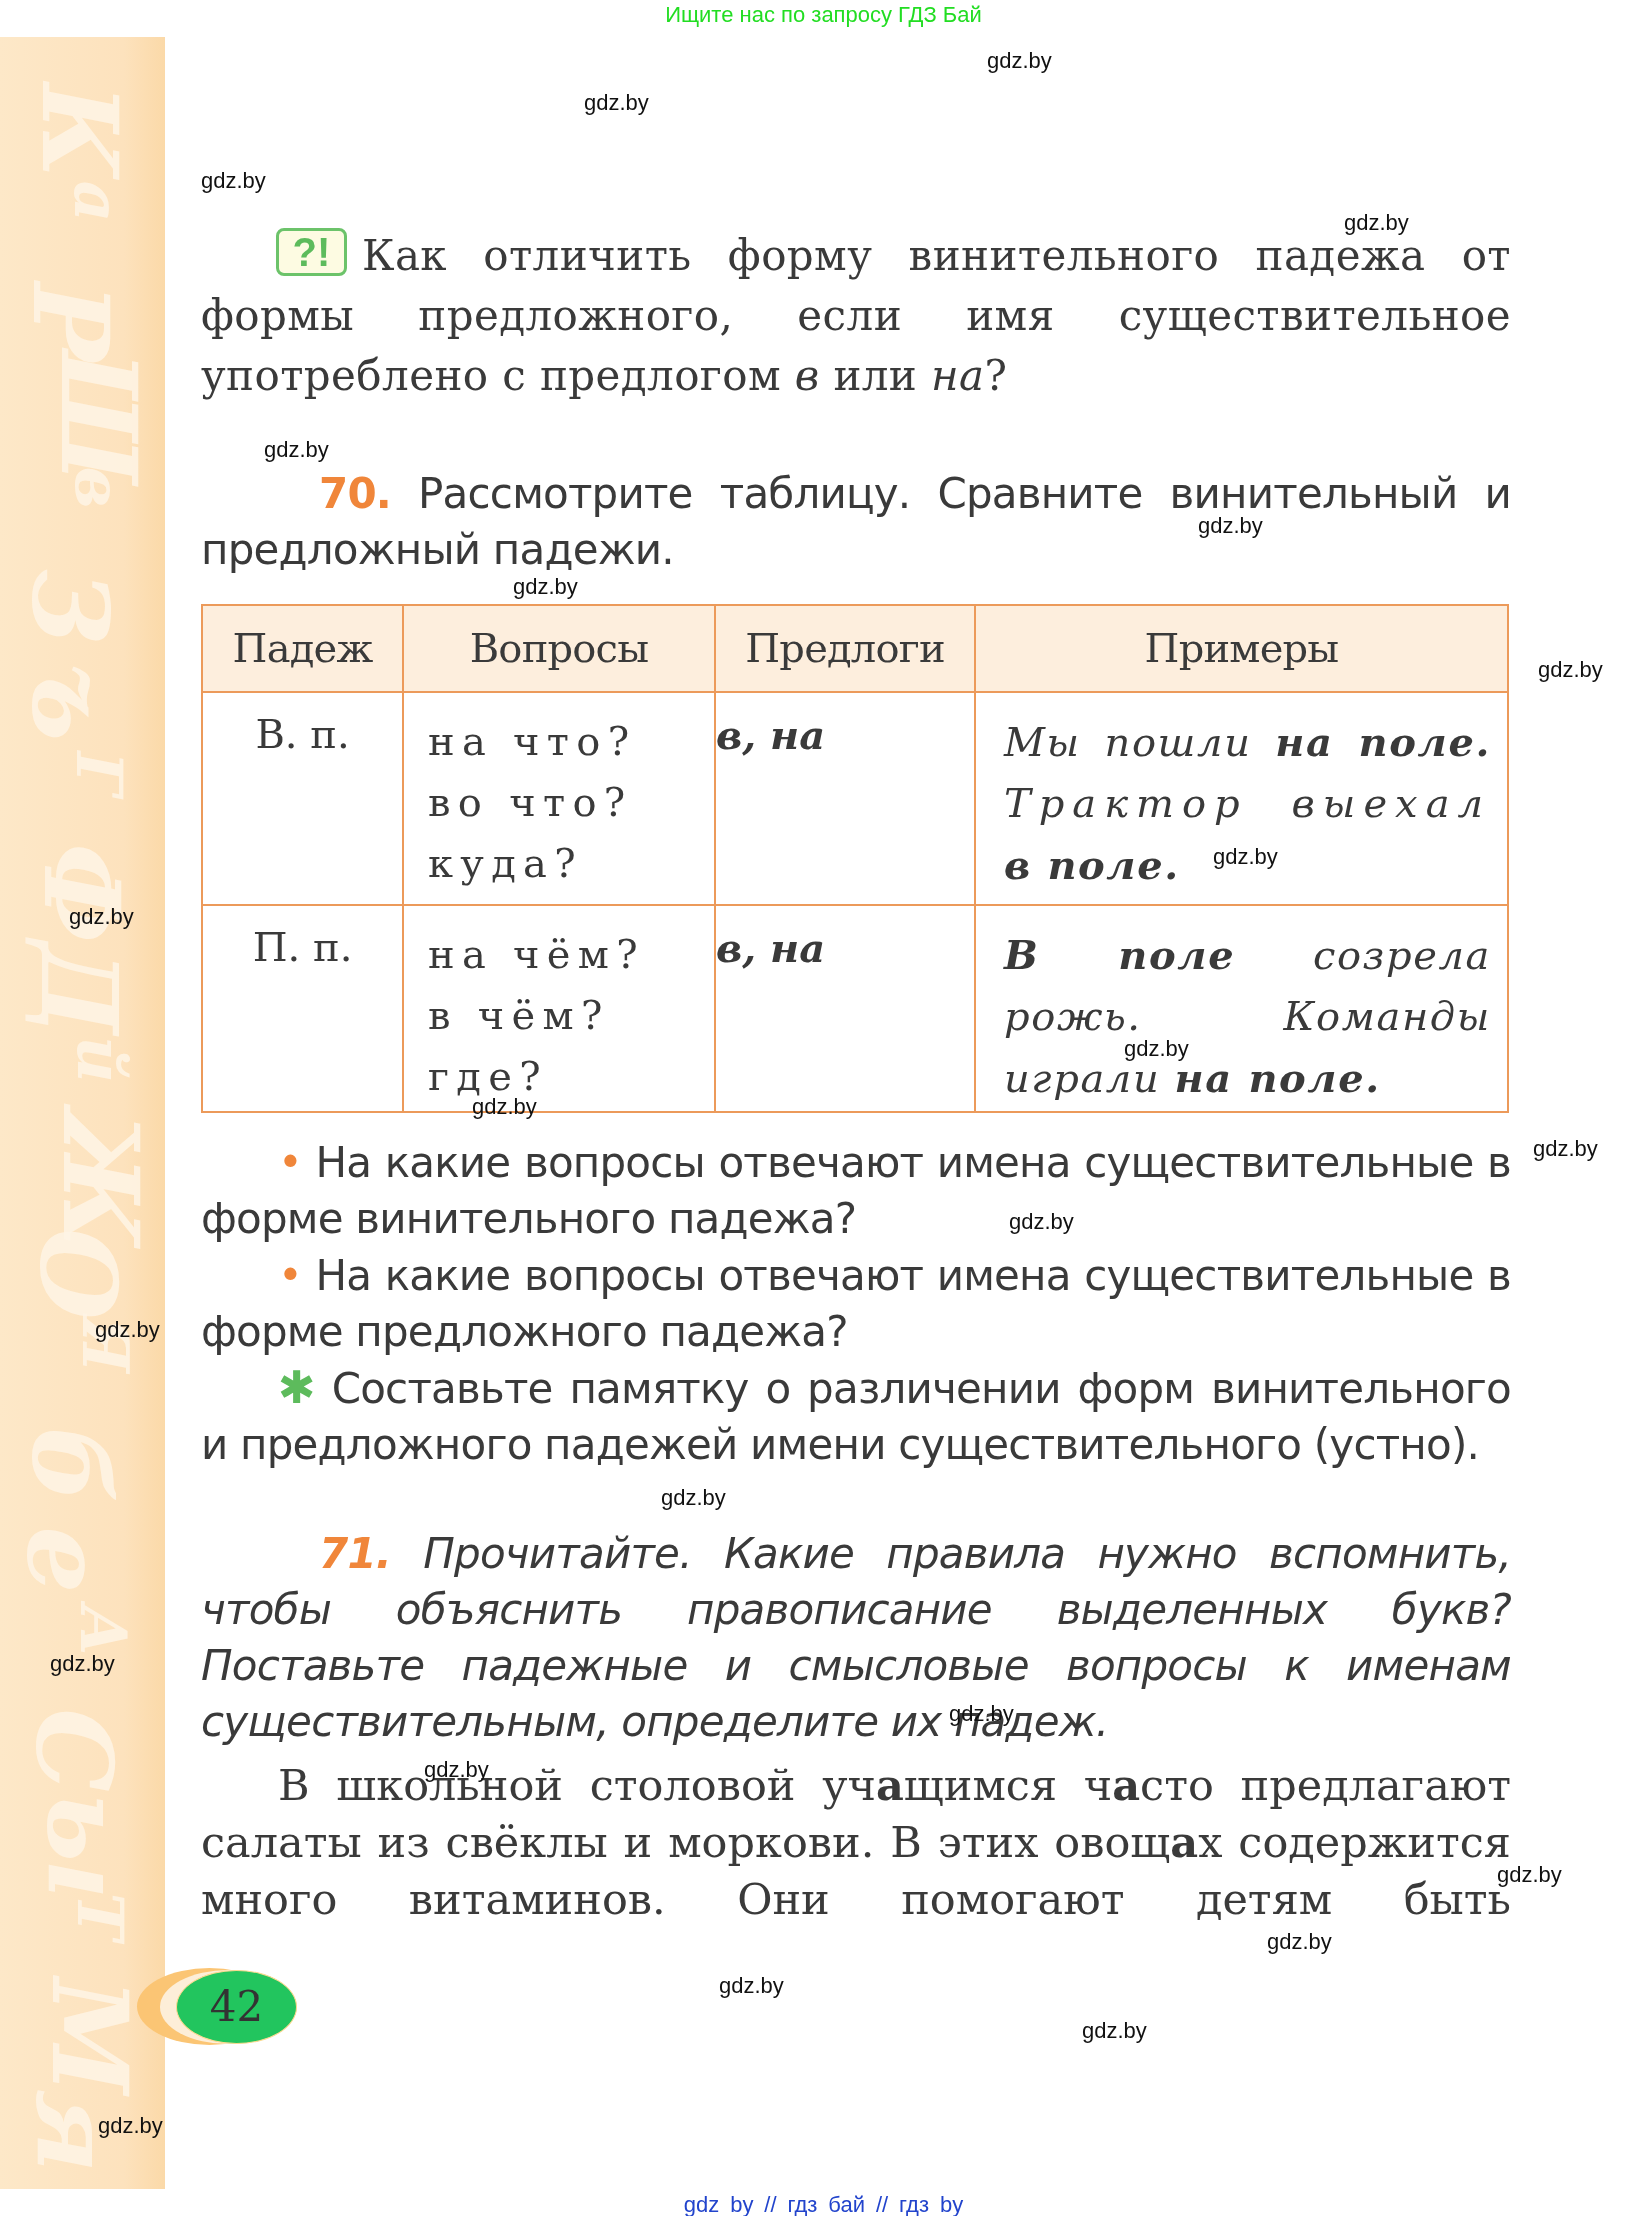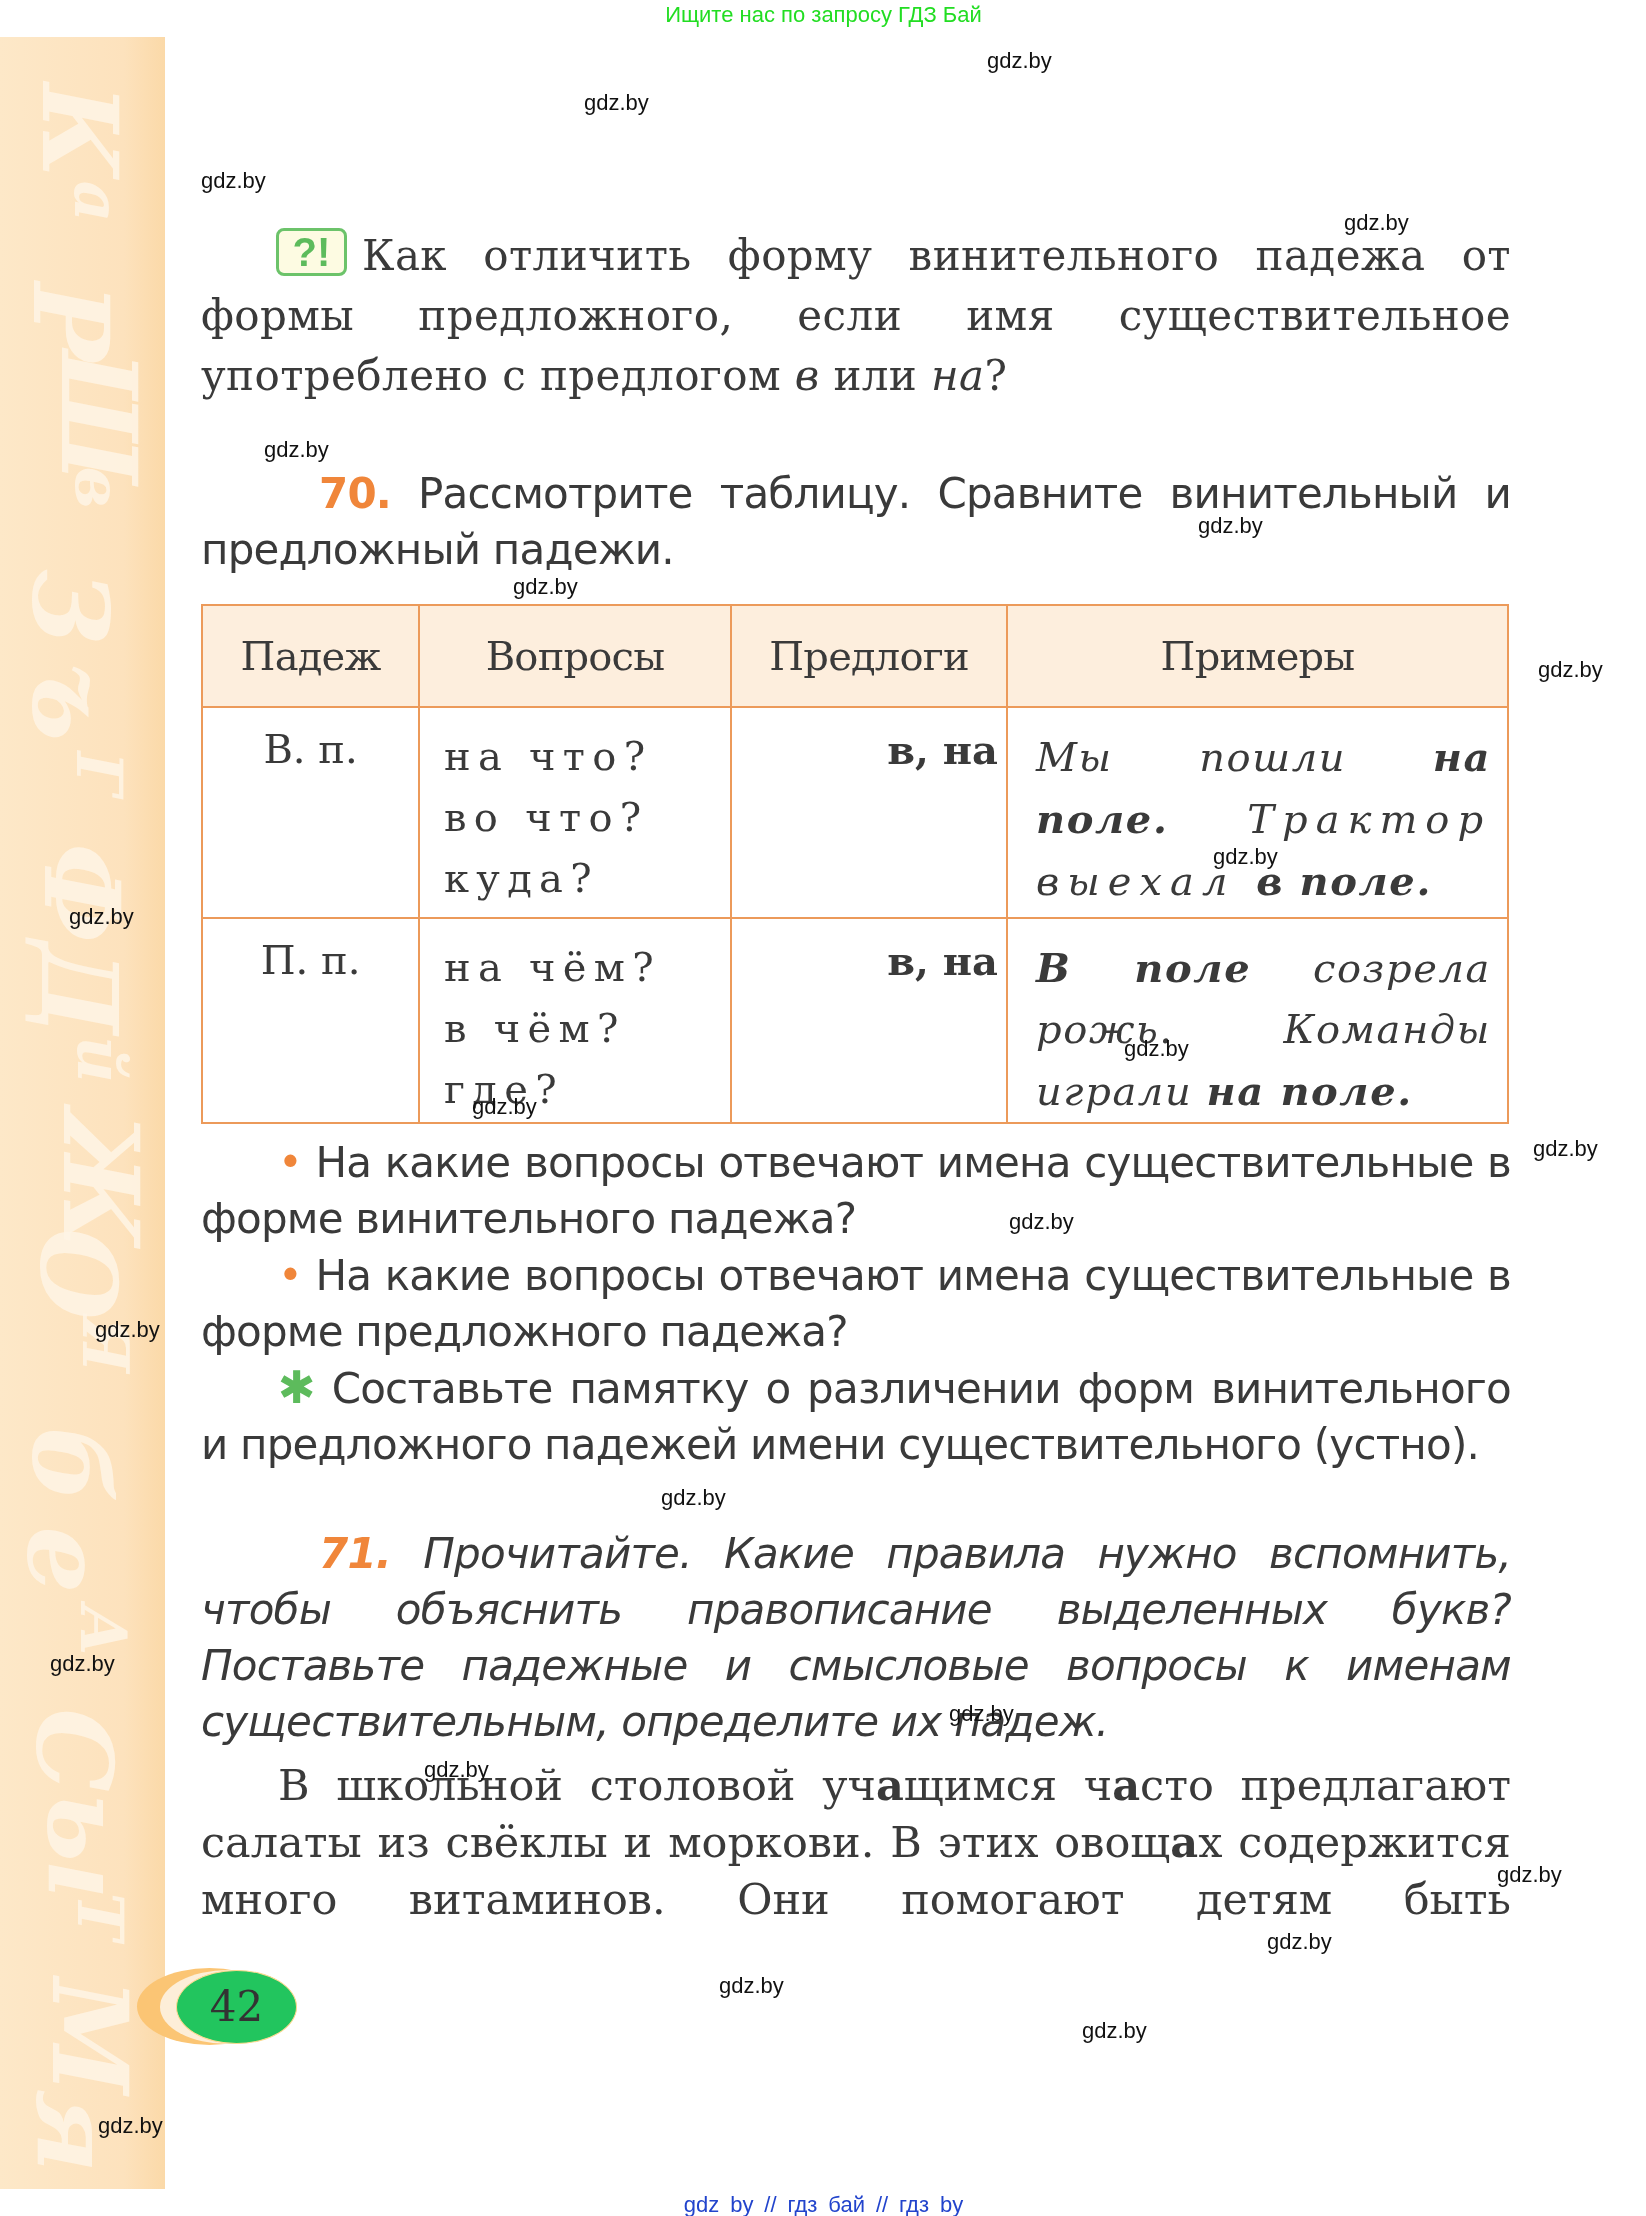--- a/index.html
+++ b/index.html
@@ -46,29 +46,29 @@
     color:#3a3a3a; text-align:justify; text-align-last:left;
     letter-spacing:-0.8px;
   }
   .num { color:#f0863a; font-weight:bold;margin-left:41px; }
   .indent1 { display:inline-block; width:77px; }
   table.cases {
     position:absolute; left:201px; top:604px; width:1308px; height:509px;
     border-collapse:collapse; font-family:"DejaVu Serif", serif; color:#3a3a3a;
   }
   table.cases td, table.cases th {
-    border:2.4px solid #ec9a5a; vertical-align:top; padding:8px;
+    border:2.4px solid #ec9a5a; vertical-align:top; padding:0;
   }
   table.cases th {
     background:#fdeedd; font-weight:normal; font-size:40px; height:84px;
     vertical-align:middle; text-align:center; letter-spacing:-0.8px;
   }
   .c-case { width:199px; font-size:40px; text-align:center; padding-top:17.7px !important; }
   .c-q { width:286px; font-size:40px; padding:17.7px 0 0 24px !important; line-height:61px; letter-spacing:7.3px; }
-  .c-prep { width:258px; font-size:40px; text-align:right; font-weight:bold; padding-top:17.7px !important; }
+  .c-prep { width:258px; font-size:40px; text-align:left; font-weight:bold; font-style:italic; padding-top:17.7px !important; }
   .c-ex { font-size:40px; font-style:italic; padding:17.7px 16px 0 28px !important; line-height:61px; text-align:justify; text-align-last:left; letter-spacing:1.6px; }
   .c-ex b { font-weight:bold; }
   .bullet-dot { color:#f0863a; font-size:42px; }
   .asterisk { color:#5dbb5c; font-weight:bold; font-size:45px; }
   .passage {
     position:absolute; left:201px; top:1757px; width:1310px;
     font-family:"DejaVu Serif", serif; font-size:43px; line-height:57px;
     color:#3a3a3a; text-align:justify; text-align-last:justify; letter-spacing:0px;
   }
   .passage b { font-weight:bold; }

